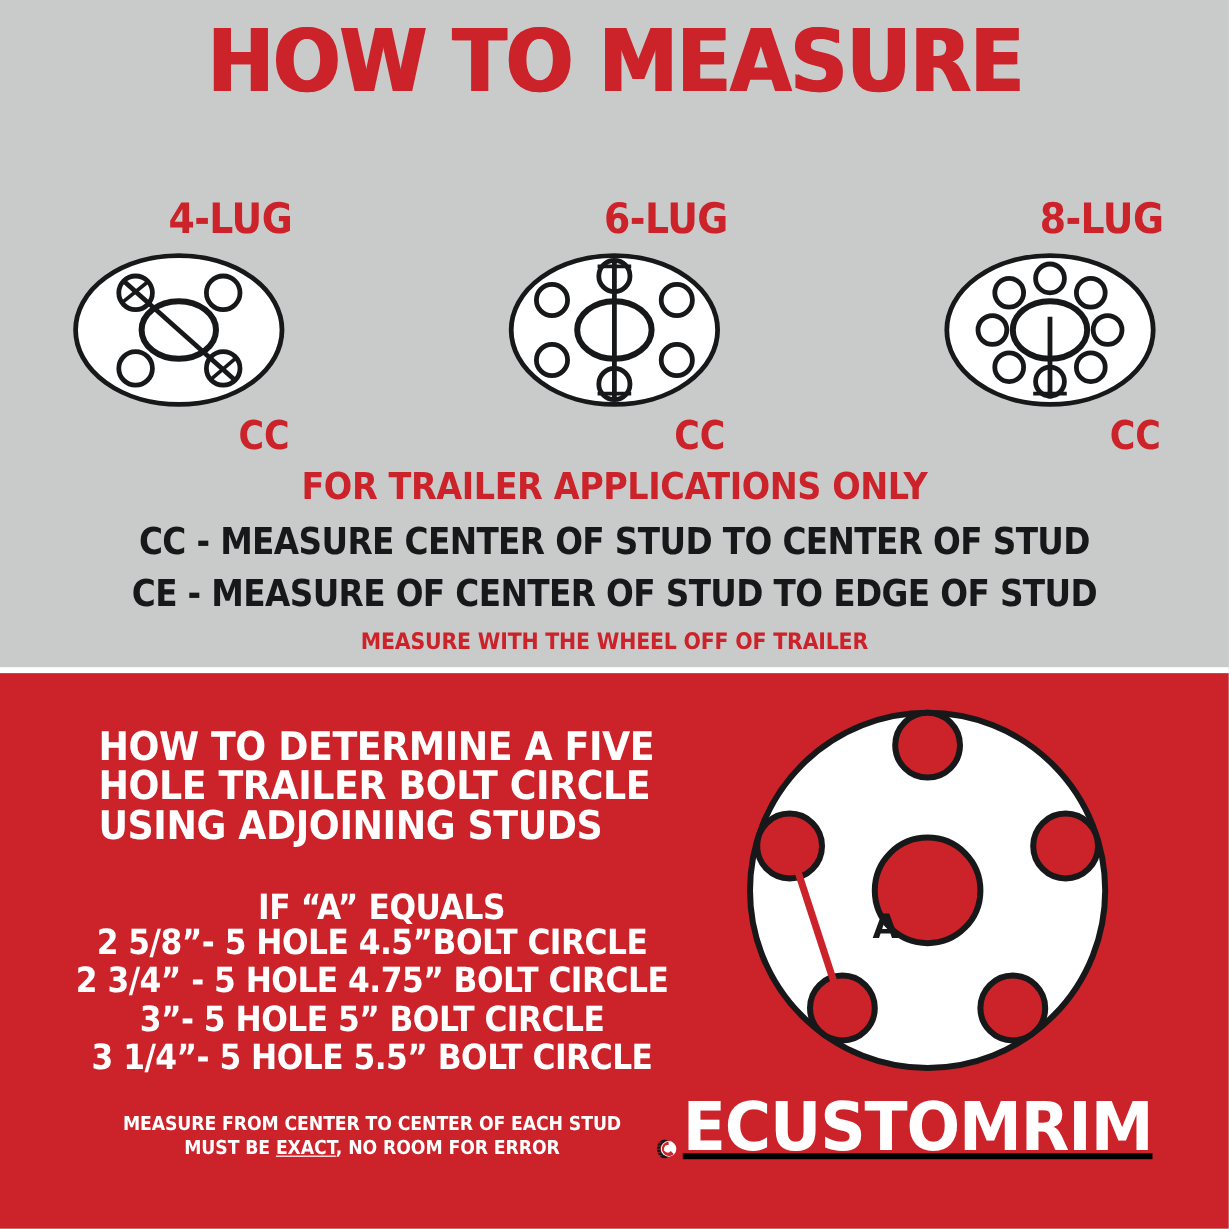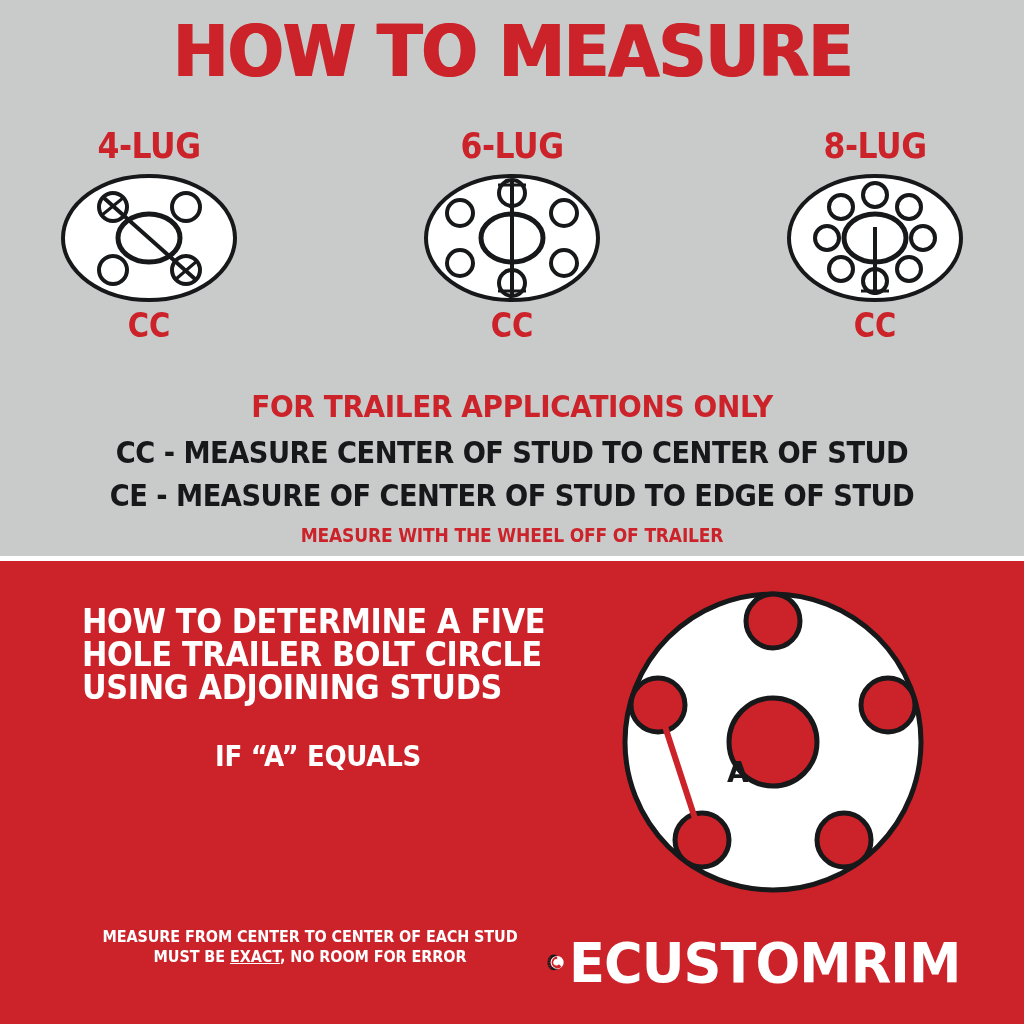--- a/index.html
+++ b/index.html
@@ -43,21 +43,22 @@
   .lug-row {
     position: absolute;
     left: 0; top: 126px;
     width: 1024px;
     display: flex;
     justify-content: space-between;
     padding: 0 44px;
   }
   .lug-item {
     width: 210px;
-    text-align: center;
+    text-align: right;
+    margin-top: 37px;
   }
   .lug-label {
     font-family: "DejaVu Sans", sans-serif;
     font-weight: bold;
     font-size: 35px;
     letter-spacing: -0.5px;
     color: #cc2229;
     transform: scaleX(0.9);
   }
   .lug-svg-wrap {
@@ -198,21 +199,22 @@
     left: 605px; top: 16px;
     width: 340px; height: 340px;
   }
 
   
   .brand {
     position: absolute;
     left: 545px; top: 346px;
     width: 440px; height: 110px;
     display: flex;
-    align-items: center;
+    align-items: flex-start;
+    text-decoration: underline;
   }
   .brand-text {
     font-family: "DejaVu Sans", sans-serif;
     font-weight: bold;
     font-size: 56px;
     color: #ffffff;
     letter-spacing: -1px;
     transform: scaleX(0.94);
     transform-origin: left center;
     margin-left: 4px;
@@ -302,20 +304,26 @@
   <div class="bottom-section">
 
     <div class="bottom-heading">
       <div>HOW TO DETERMINE A FIVE</div>
       <div>HOLE TRAILER BOLT CIRCLE</div>
       <div>USING ADJOINING STUDS</div>
     </div>
 
     <div class="if-a-equals">IF “A” EQUALS</div>
 
+    <div class="bc-list">
+      <div>2 5/8”- 5 HOLE 4.5”BOLT CIRCLE</div>
+      <div>2 3/4” - 5 HOLE 4.75” BOLT CIRCLE</div>
+      <div>3”- 5 HOLE 5” BOLT CIRCLE</div>
+      <div>3 1/4”- 5 HOLE 5.5” BOLT CIRCLE</div>
+    </div>
 
     <div class="footnote">
       <div>MEASURE FROM CENTER TO CENTER OF EACH STUD</div>
       <div>
         <span>MUST BE </span><u>EXACT</u><span>, NO ROOM FOR ERROR</span>
       </div>
     </div>
 
     <div class="hub-wrap">
       <svg width="340" height="340" viewBox="0 0 340 340">

